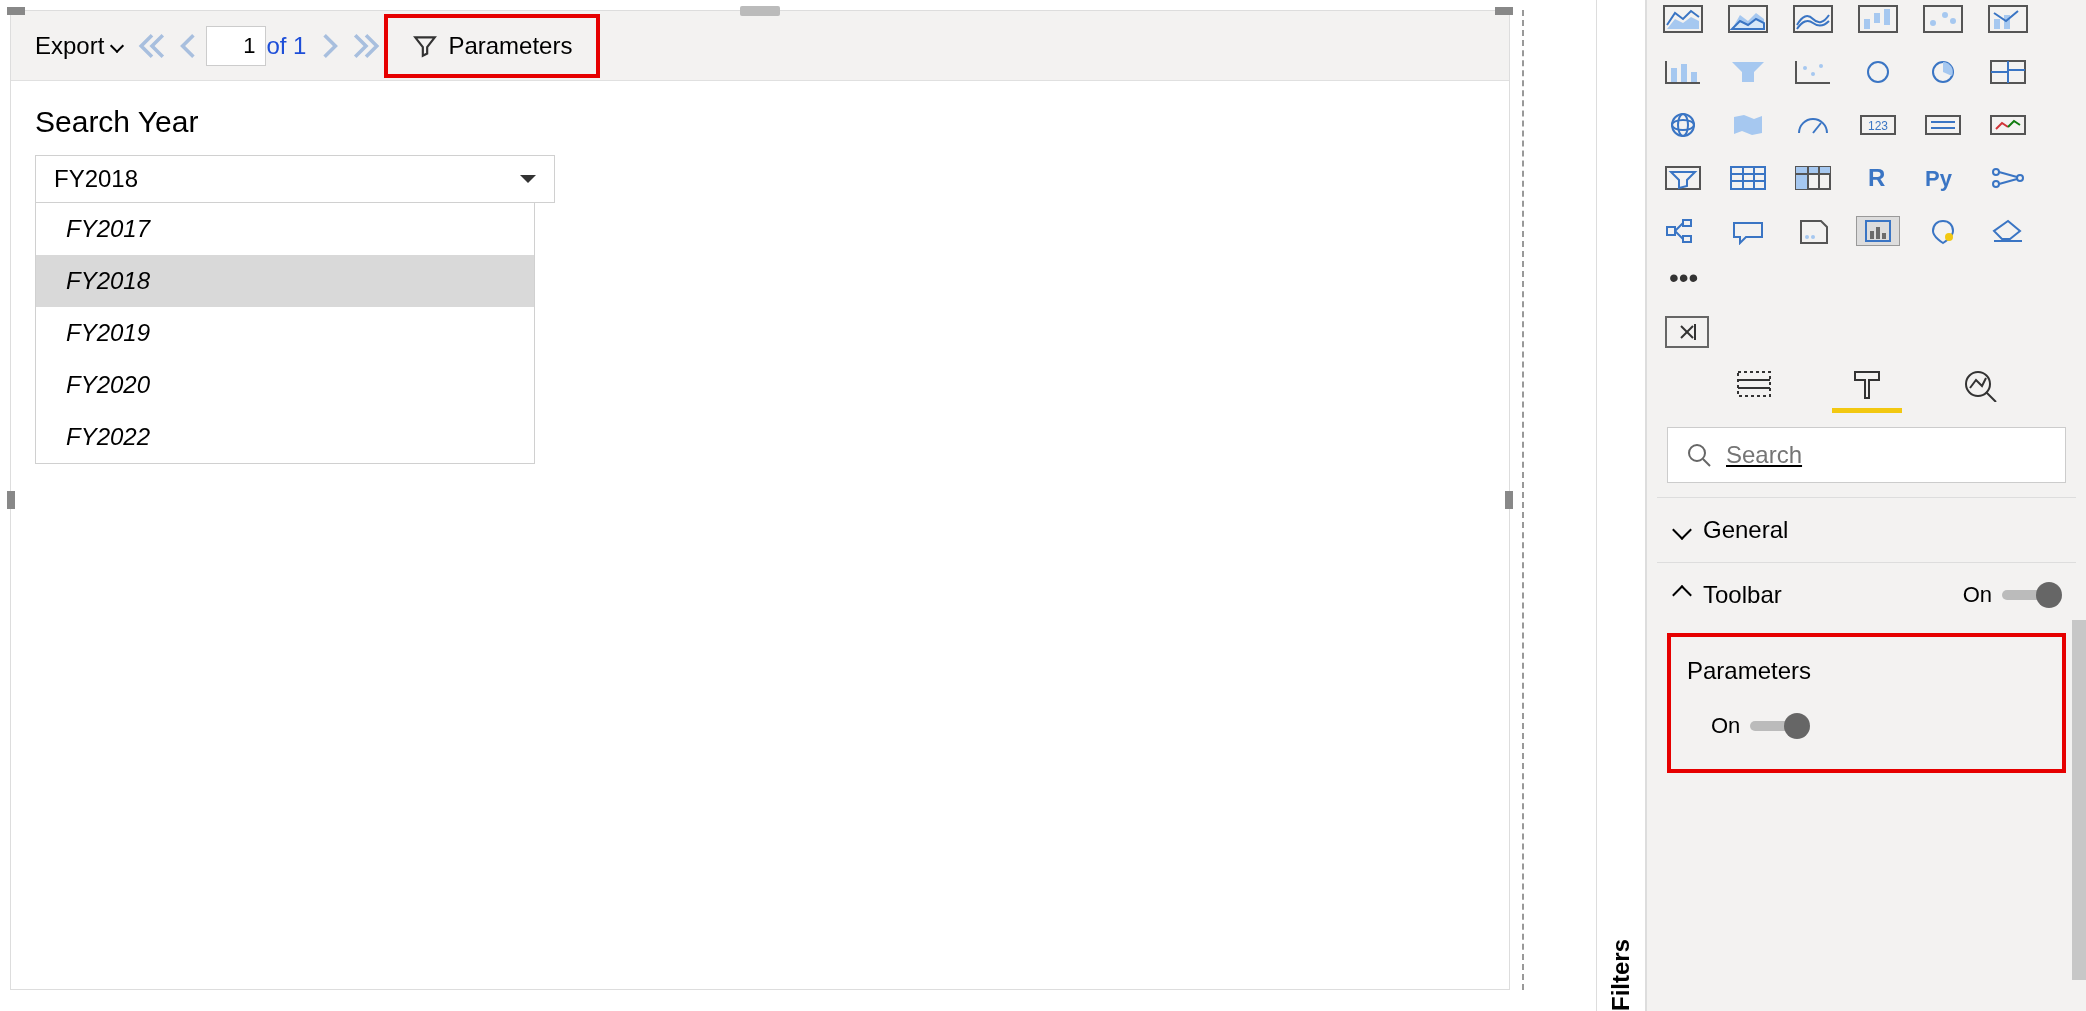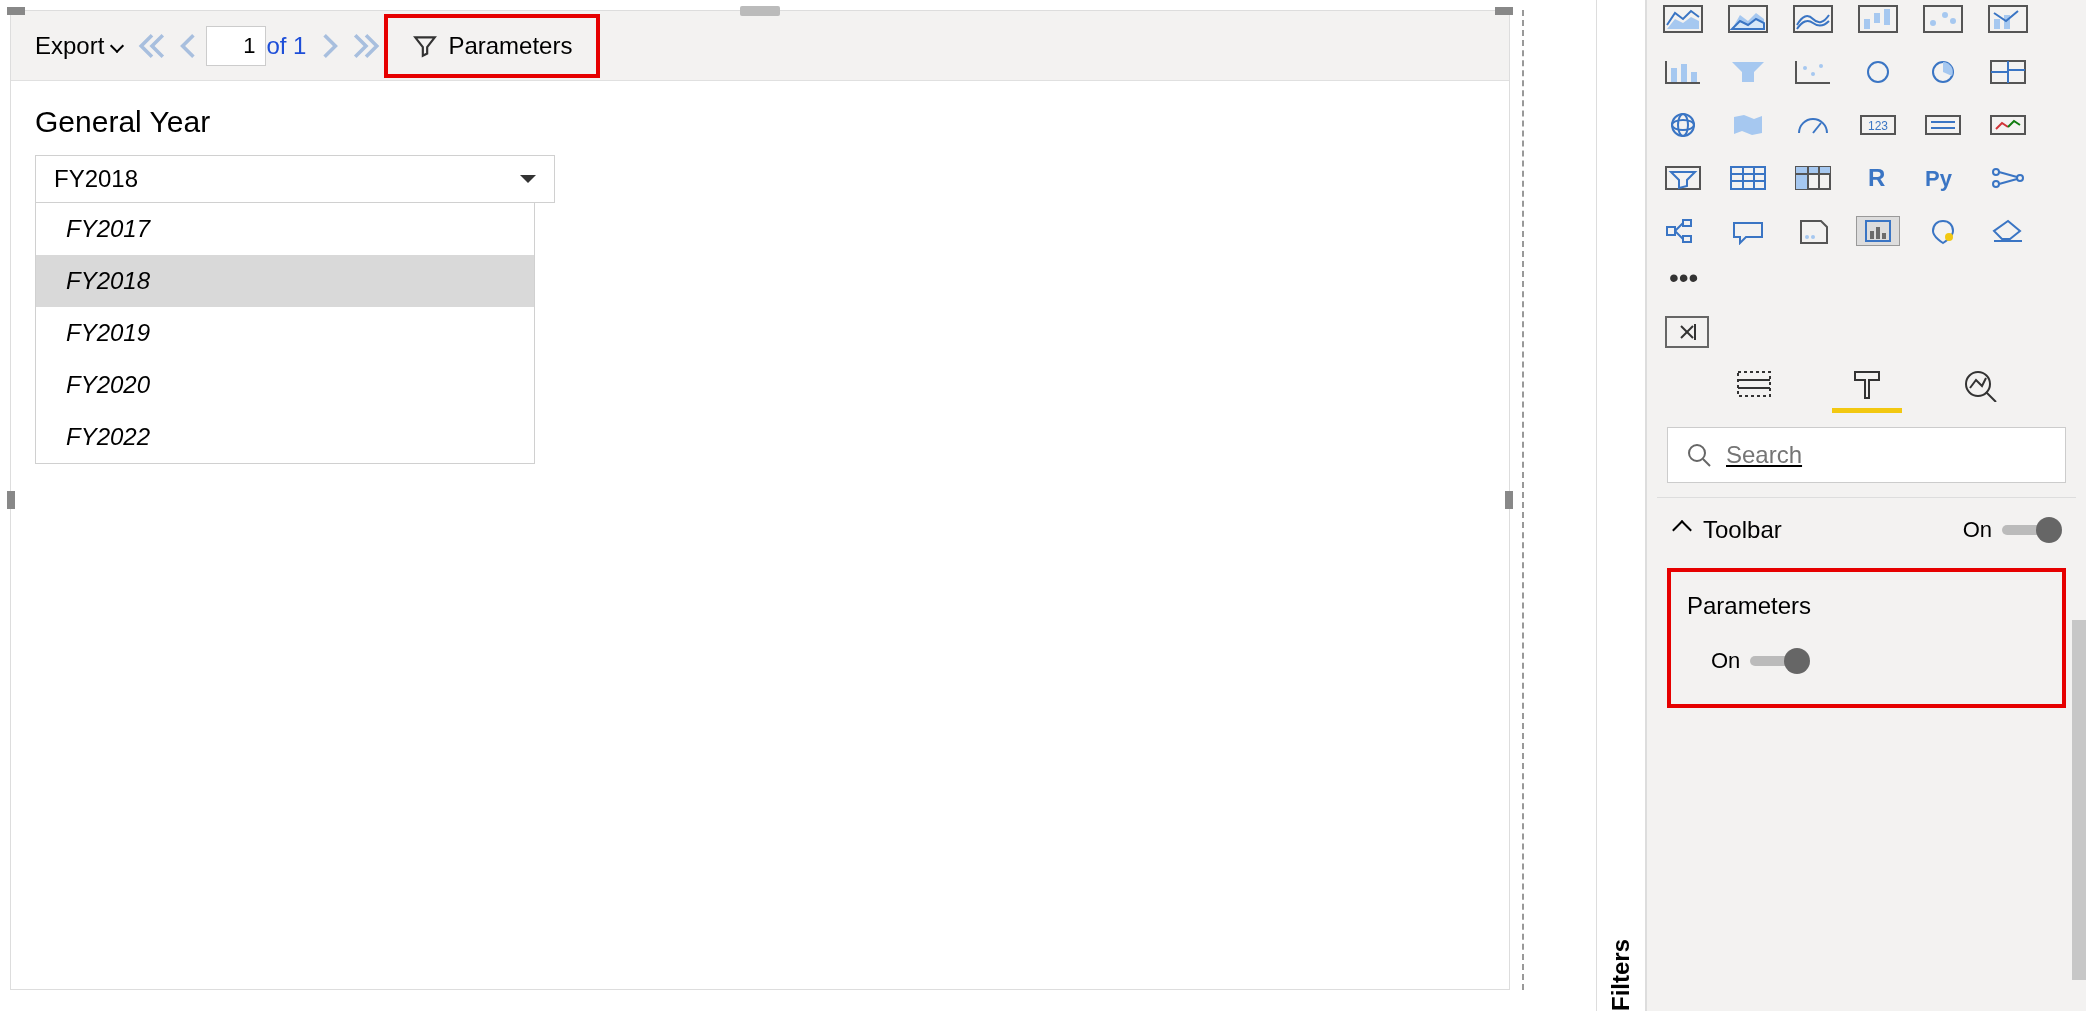--- a/index.html
+++ b/index.html
@@ -121,21 +121,21 @@
         <button class="params-btn">
           <svg viewBox="0 0 24 24" width="26" height="26" stroke="#333" fill="none" stroke-width="2">
               <path d="M3 4h18l-7 9v6l-4 2v-8z"></path>
             </svg>
           <span>Parameters</span>
         </button>
       </div>
     </div>
 
     <div class="report-body">
-      <div class="param-label">General Year</div>
+      <div class="param-label">Search Year</div>
       <div class="combo">
         <div class="combo-display">
           <span>FY2018</span>
           <div class="combo-caret"></div>
         </div>
         <div class="combo-list">
           <div class="combo-item">FY2017</div>
           <div class="combo-item selected">FY2018</div>
           <div class="combo-item">FY2019</div>
           <div class="combo-item">FY2020</div>
@@ -407,20 +407,26 @@
       <svg>
           <circle cx="11" cy="11" r="8"></circle>
           <line x1="17" y1="17" x2="24" y2="24"></line>
         </svg>
       <input placeholder="Search" style="">
     </div>
 
     <div style="height:14px"></div>
     <div class="section-header">
       <div class="left">
+          <span class="chev down"></span>
+          <span>General</span>
+        </div>
+    </div>
+    <div class="section-header">
+      <div class="left">
           <span class="chev up"></span>
           <span>Toolbar</span>
         </div>
       <div class="toggle">
           <span>On</span>
           <div class="switch"></div>
         </div>
     </div>
 
     <div class="redbox-section">

